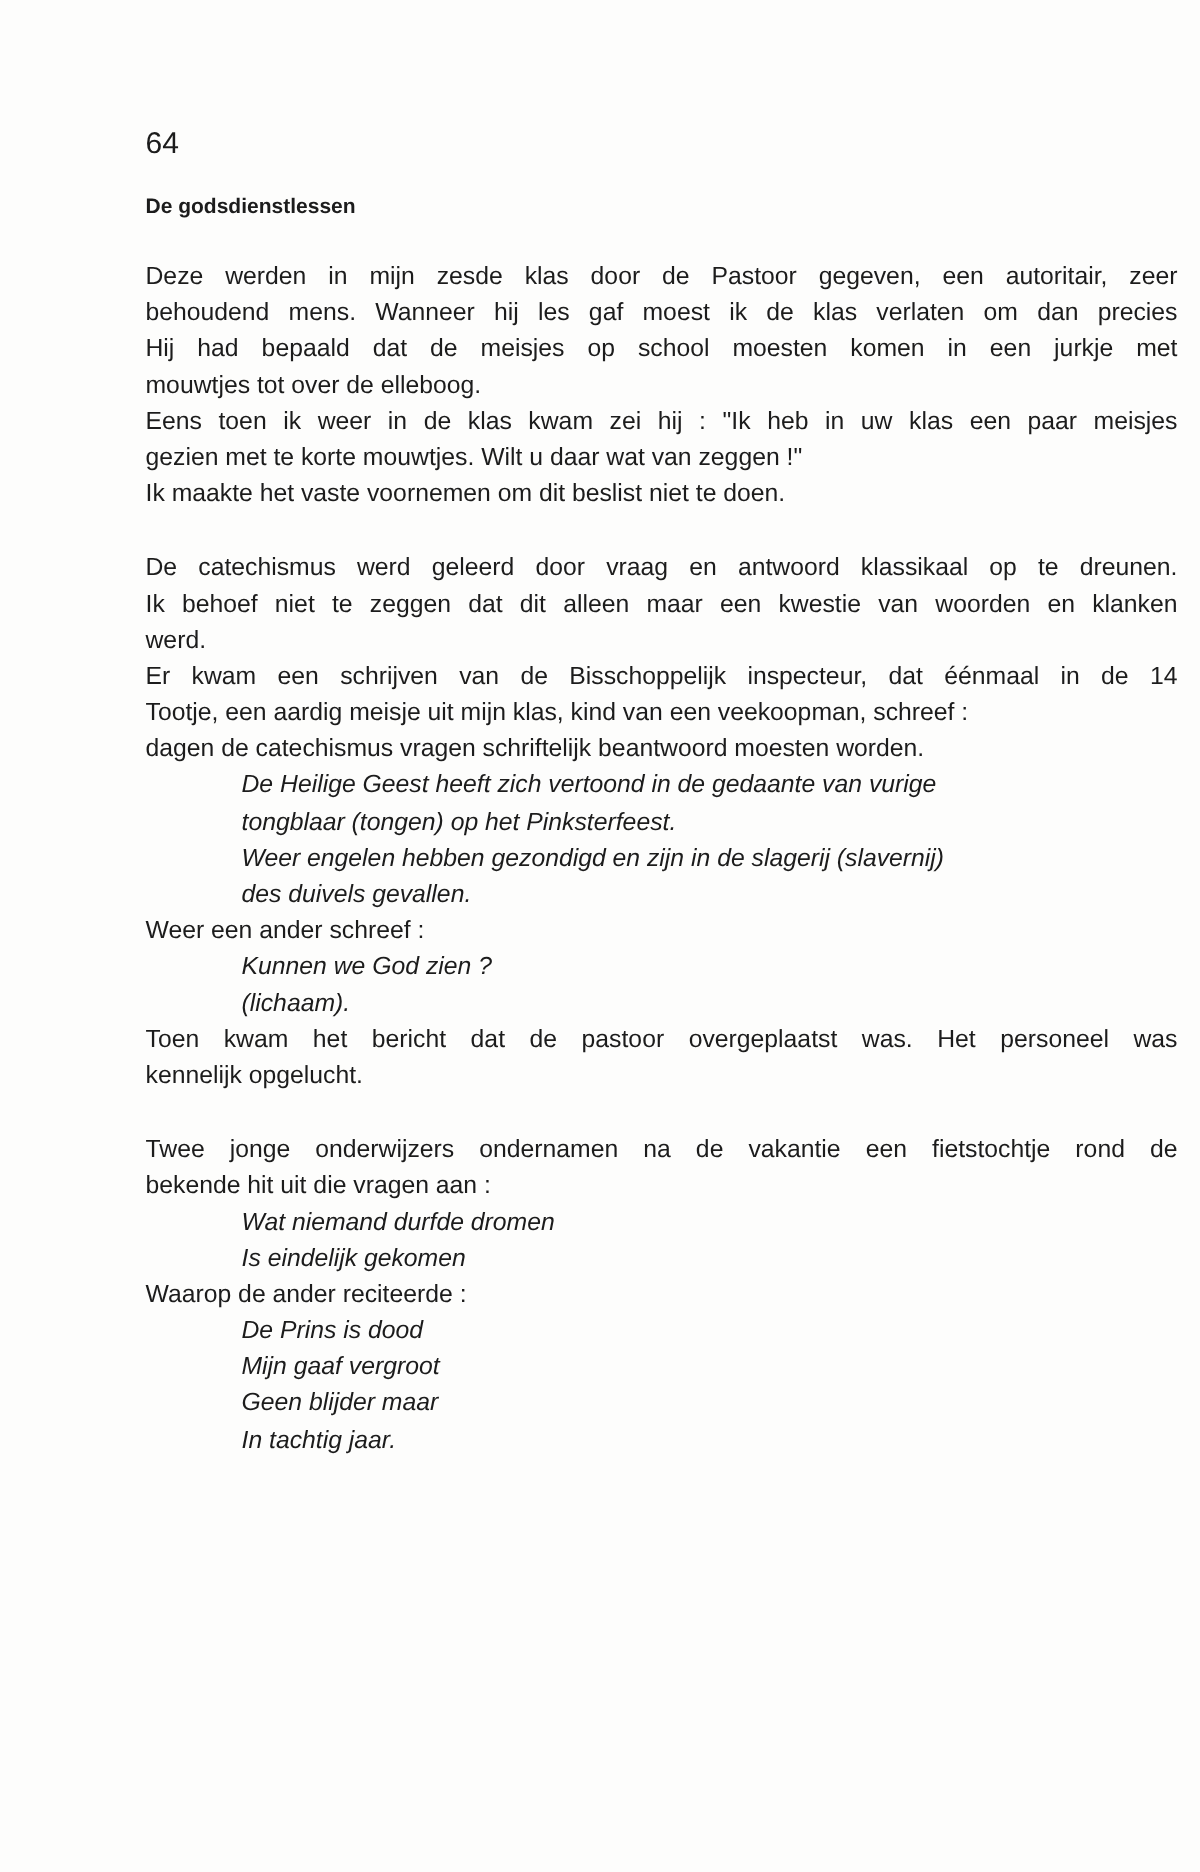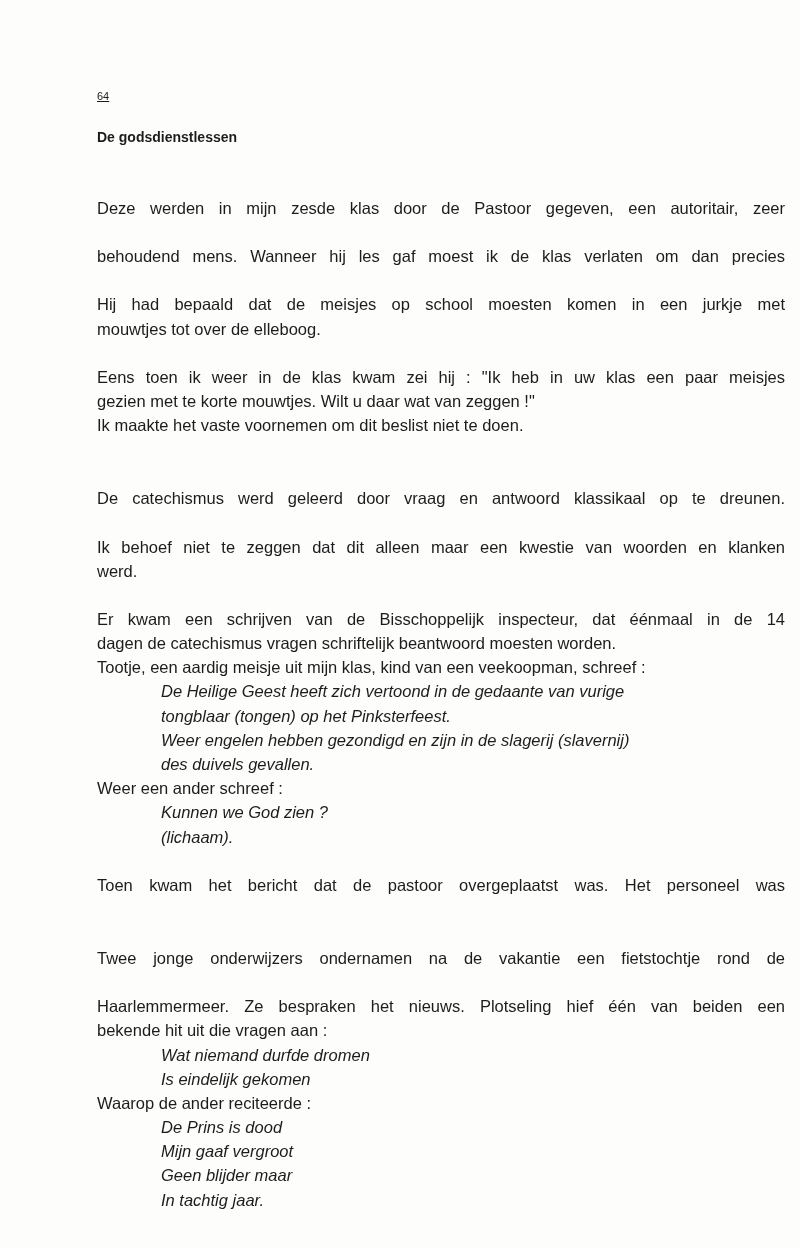--- a/index.html
+++ b/index.html
@@ -18,24 +18,23 @@
     .page {
       position: absolute;
       left: 0; top: 0;
       width: 800px; height: 1248px;
       background: #fdfdfc;
     }
     .page-number {
       position: absolute;
       left: 97px;
       top: 86px;
-      font-size: 11px;
+      font-size: 20px;
       line-height: 20px;
       margin: 0;
-      text-decoration: underline;
     }
     .section-title {
       position: absolute;
       left: 97px;
       top: 127px;
       font-size: 14px;
       line-height: 20px;
       font-weight: bold;
       margin: 0;
     }
@@ -49,21 +48,20 @@
     }
     .line {
       display: block;
       white-space: nowrap;
       height: 24.2px;
     }
     .line.justify {
       text-align: justify;
       text-align-last: justify;
       white-space: normal;
-      margin-top: 24px;
     }
     .line.indent {
       padding-left: 64px;
       font-style: italic;
     }
     .gap {
       display: block;
       height: 25px;
     }
   </style>
@@ -82,35 +80,35 @@
         <span class="line justify">Eens toen ik weer in de klas kwam zei hij : "Ik heb in uw klas een paar meisjes</span>
         <span class="line">gezien met te korte mouwtjes. Wilt u daar wat van zeggen !"</span>
         <span class="line">Ik maakte het vaste voornemen om dit beslist niet te doen.</span>
       </div>
       <span class="gap"></span>
       <div class="paragraph">
         <span class="line justify">De catechismus werd geleerd door vraag en antwoord klassikaal op te dreunen.</span>
         <span class="line justify">Ik behoef niet te zeggen dat dit alleen maar een kwestie van woorden en klanken</span>
         <span class="line">werd.</span>
         <span class="line justify">Er kwam een schrijven van de Bisschoppelijk inspecteur, dat éénmaal in de 14</span>
+        <span class="line">Tootje, een aardig meisje uit mijn klas, kind van een veekoopman, schreef :</span>
         <span class="line">dagen de catechismus vragen schriftelijk beantwoord moesten worden.</span>
-        <span class="line">Tootje, een aardig meisje uit mijn klas, kind van een veekoopman, schreef :</span>
         <span class="line indent">De Heilige Geest heeft zich vertoond in de gedaante van vurige</span>
         <span class="line indent">tongblaar (tongen) op het Pinksterfeest.</span>
         <span class="line indent">Weer engelen hebben gezondigd en zijn in de slagerij (slavernij)</span>
         <span class="line indent">des duivels gevallen.</span>
         <span class="line">Weer een ander schreef :</span>
         <span class="line indent">Kunnen we God zien ?</span>
         <span class="line indent">(lichaam).</span>
         <span class="line justify">Toen kwam het bericht dat de pastoor overgeplaatst was. Het personeel was</span>
+        <span class="line">kennelijk opgelucht.</span>
       </div>
       <span class="gap"></span>
       <div class="paragraph">
         <span class="line justify">Twee jonge onderwijzers ondernamen na de vakantie een fietstochtje rond de</span>
-        <span class="line justify">Haarlemmermeer. Ze bespraken het nieuws. Plotseling hief één van beiden een</span>
         <span class="line">bekende hit uit die vragen aan :</span>
         <span class="line indent">Wat niemand durfde dromen</span>
         <span class="line indent">Is eindelijk gekomen</span>
         <span class="line">Waarop de ander reciteerde :</span>
         <span class="line indent">De Prins is dood</span>
         <span class="line indent">Mijn gaaf vergroot</span>
         <span class="line indent">Geen blijder maar</span>
         <span class="line indent">In tachtig jaar.</span>
       </div>
     </div>

